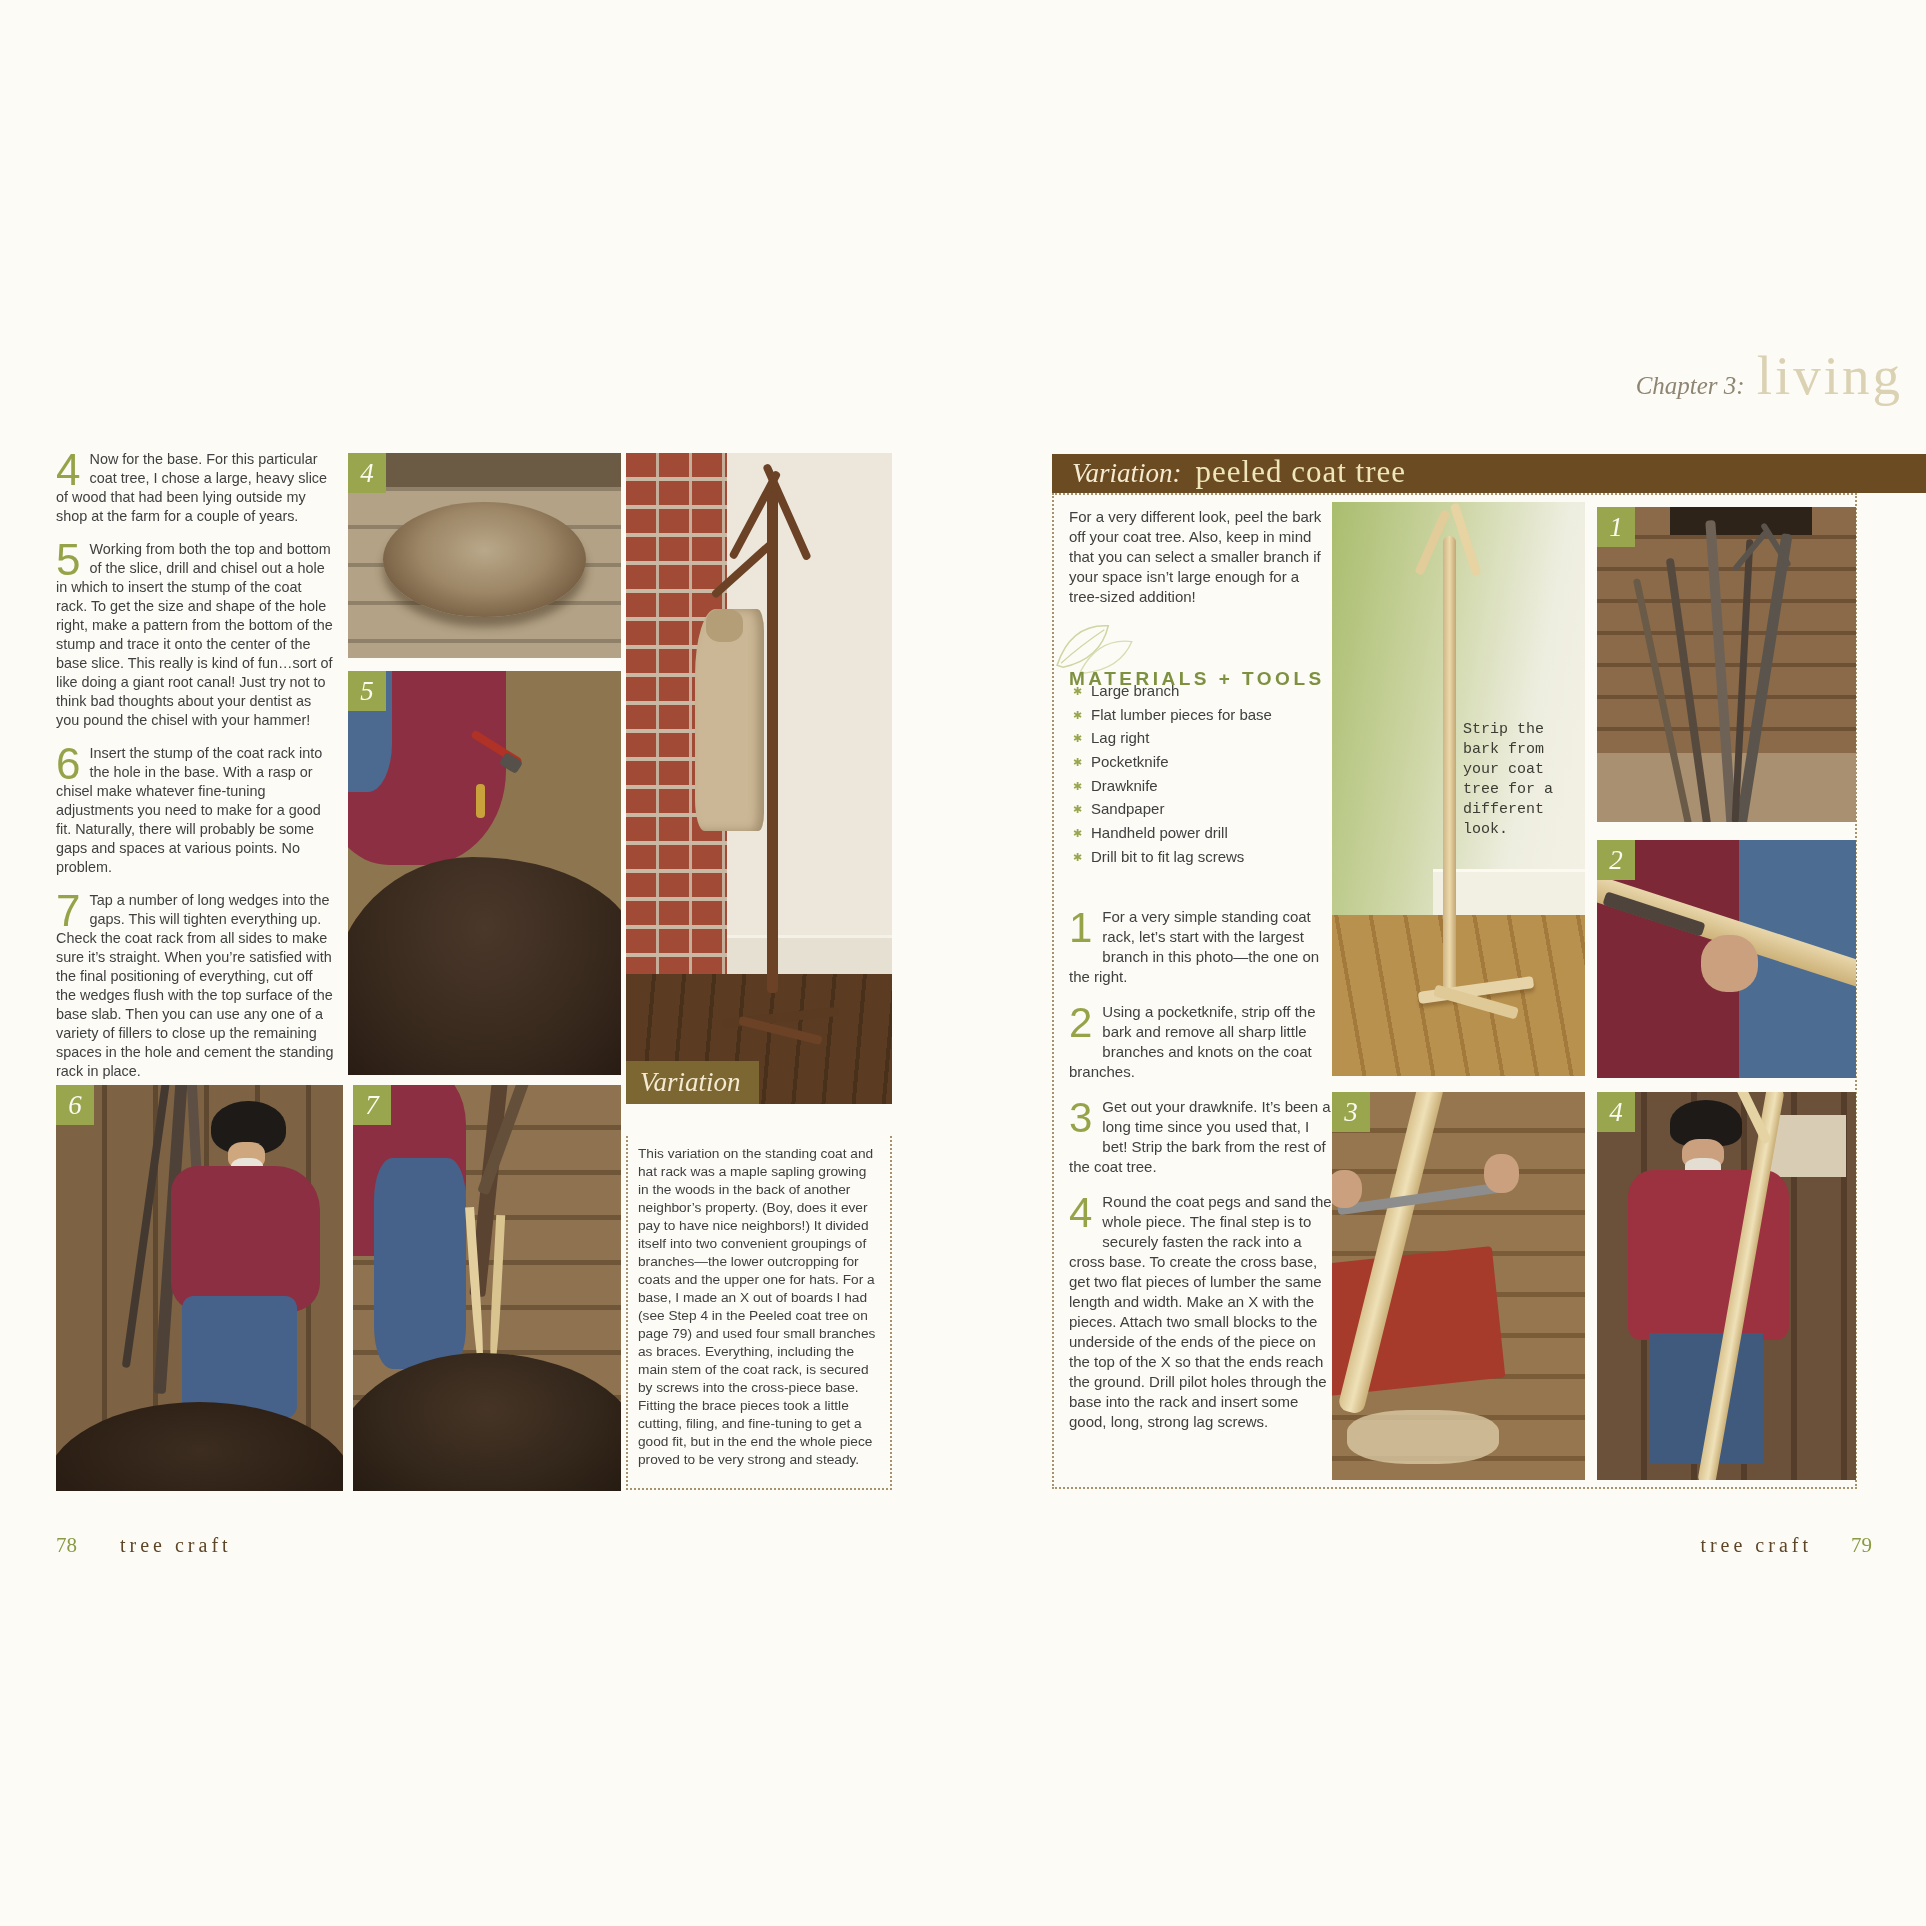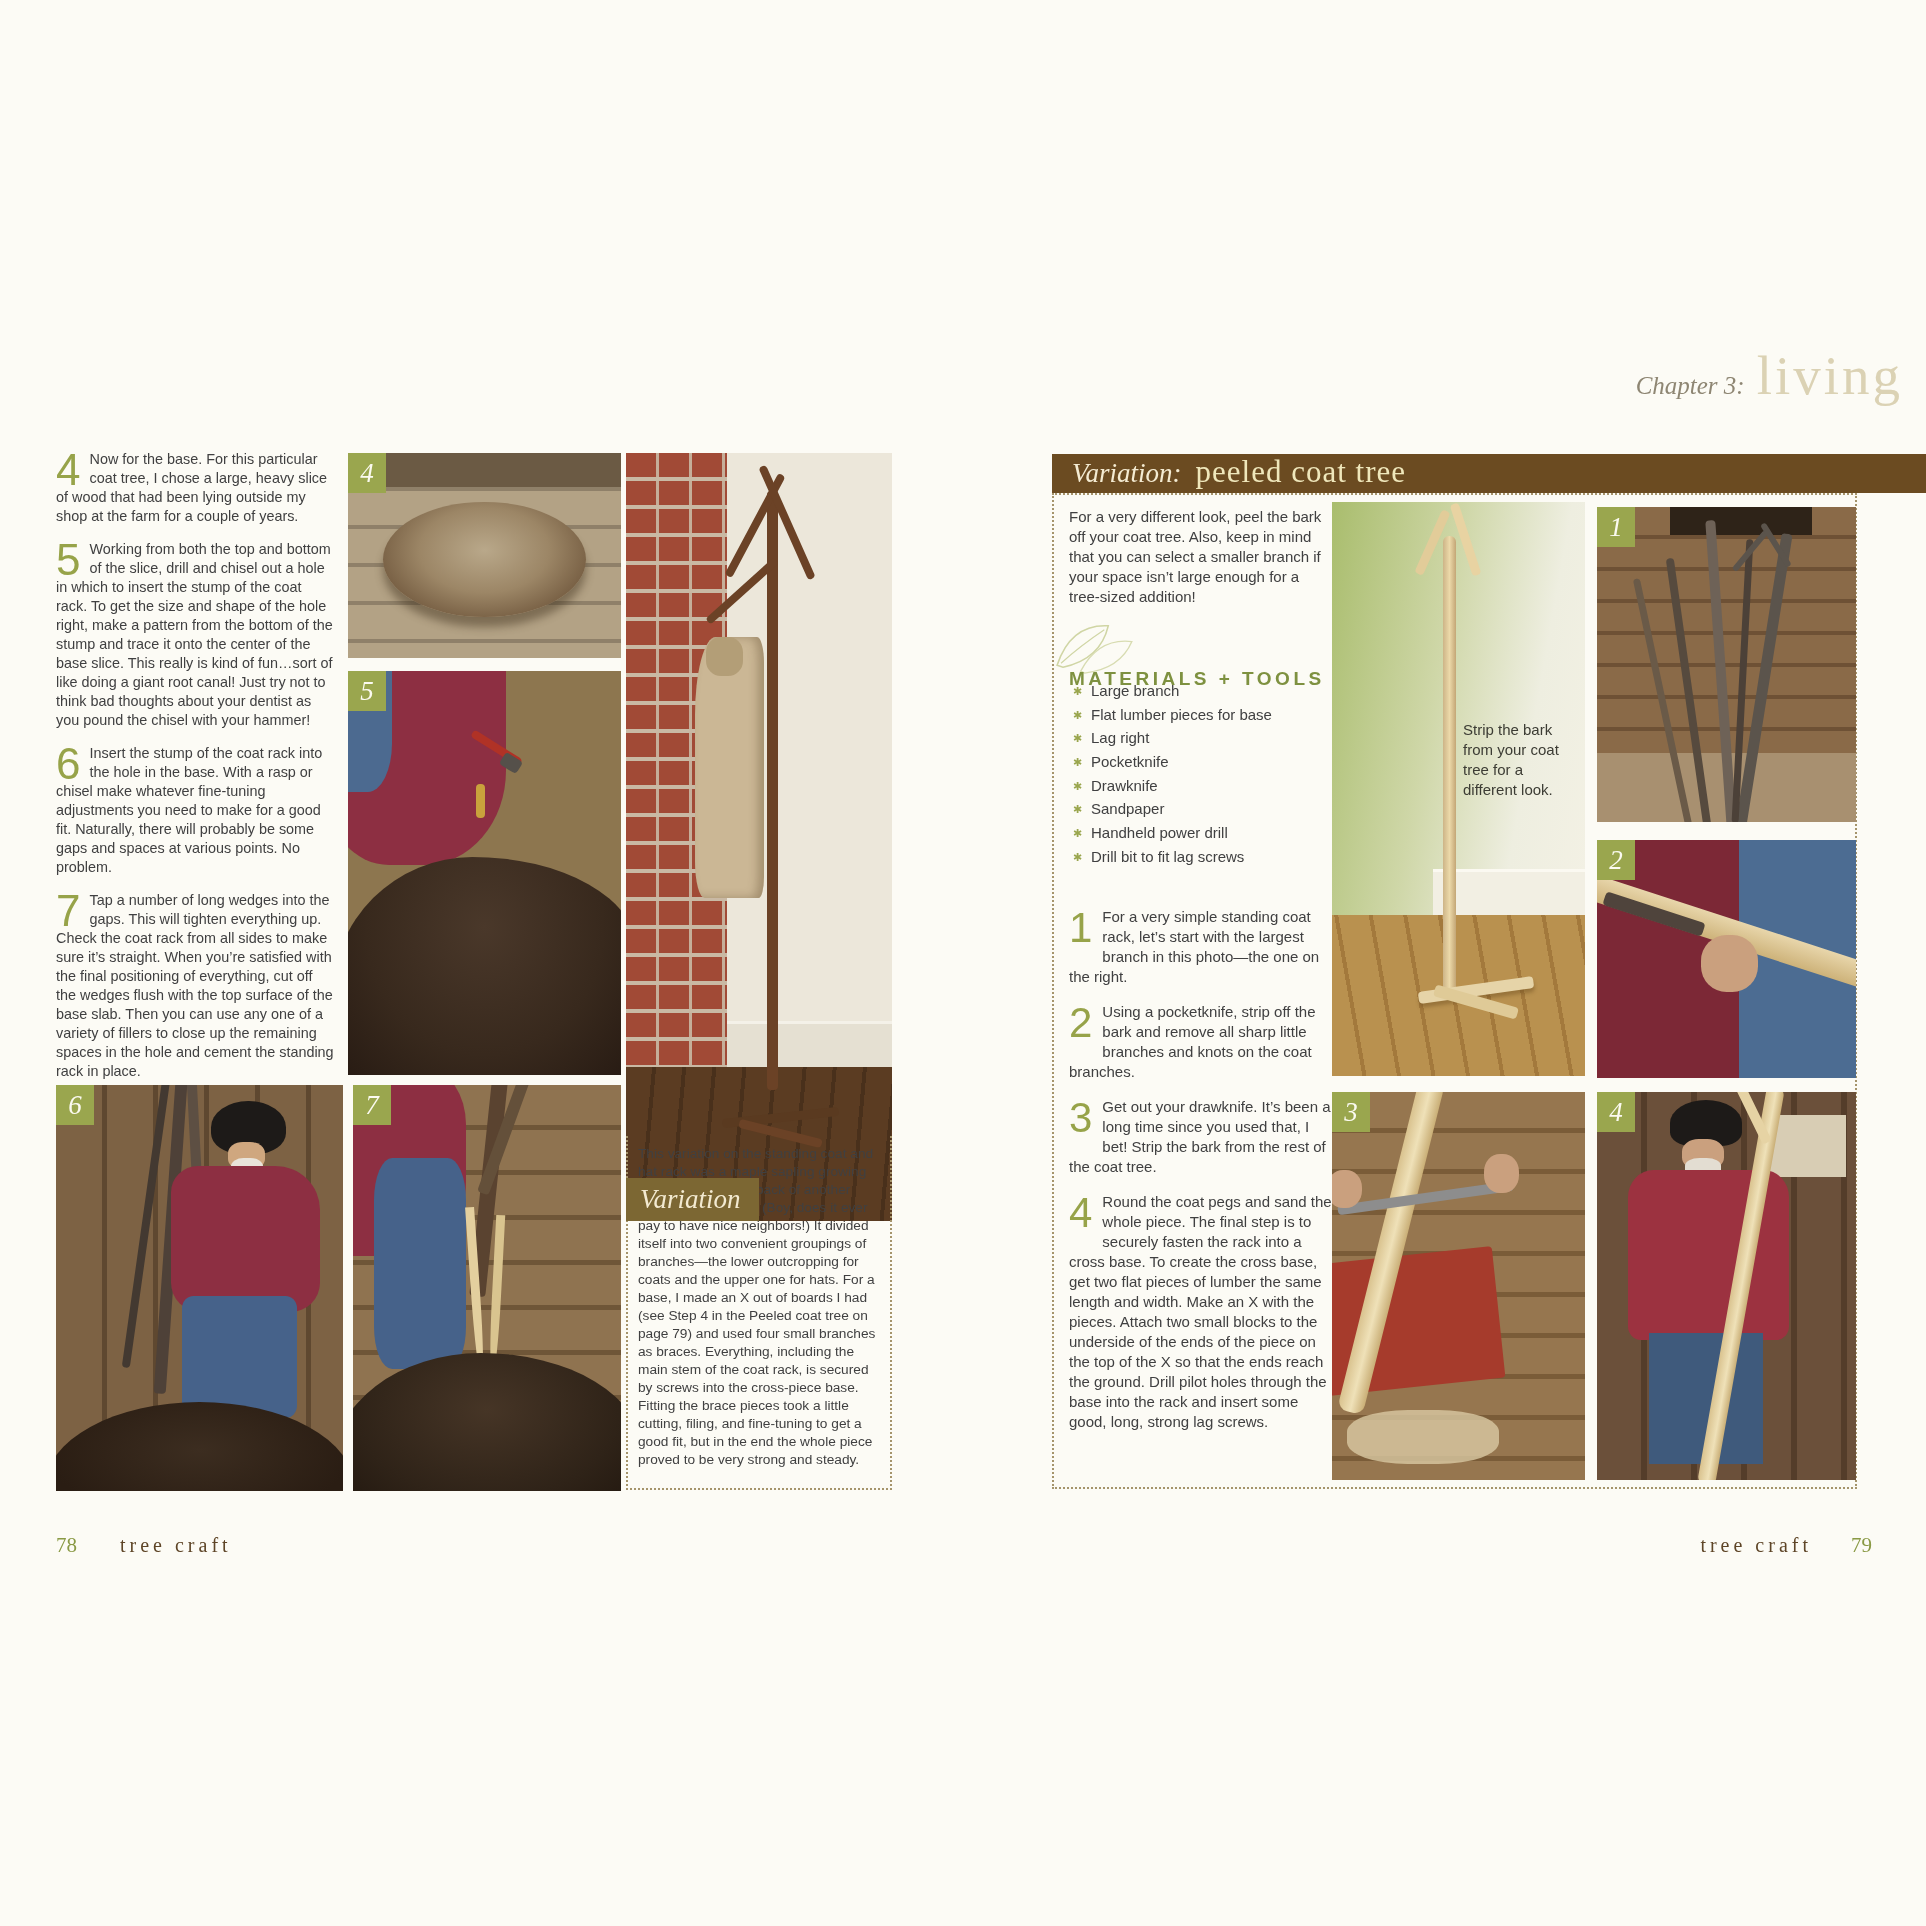--- a/index.html
+++ b/index.html
@@ -38,21 +38,21 @@
   .intro{position:absolute;left:1069px;top:507px;width:253px;font-size:15px;line-height:20px;color:#404041;}
   .mat-head{position:absolute;left:1069px;top:642px;font-size:19px;font-weight:bold;color:#7e9140;
         letter-spacing:3.5px;z-index:2;margin-top:26px;}
   .leaf-art{position:absolute;left:1051px;top:616px;z-index:1;opacity:.65;}
   .mat-list{position:absolute;left:1071px;top:683px;width:259px;list-style:none;margin:0;padding:0;
         font-size:15px;color:#404041;}
   .mat-list li{position:relative;padding-left:20px;margin-bottom:8.4px;line-height:15.3px;}
   .mat-list li .bullet{position:absolute;left:2px;top:1px;color:#9aa64e;font-size:11px;}
 
   .photo-caption{position:absolute;left:131px;top:218px;width:113px;font-size:15px;line-height:20px;
-        color:#3c3c34;z-index:4;}
+        color:#3c3c34;z-index:4;font-family:Liberation Mono, monospace;}
 
   
   .chapter{position:absolute;right:24px;top:356px;display:flex;align-items:baseline;}
   .chapter-script{font-family:"Liberation Serif",serif;font-style:italic;font-size:25px;color:#8e8673;margin-right:12px;}
   .chapter-word{font-family:"Liberation Serif",serif;font-size:55px;color:#dbd2b4;letter-spacing:3px;line-height:40px;}
   .footer{position:absolute;top:1533px;font-family:"Liberation Serif",serif;font-size:20px;}
   .footer .pnum{color:#8a9a45;font-size:21px;}
   .footer .btitle{color:#5e4527;letter-spacing:4px;}
   .footer-left{left:56px;}
   .footer-left .btitle{margin-left:38px;}
@@ -126,21 +126,21 @@
     <div class="decor" style="left:8%;top:18%;width:34%;height:52%;background:#46628a;border-radius:20%;"></div>
     <div class="decor bar" style="left:48%;top:-8%;width:16px;height:60%;background:#5a4330;transform:rotate(6deg);"></div>
     <div class="decor bar" style="left:56%;top:-10%;width:12px;height:38%;background:#64503a;transform:rotate(20deg);"></div>
     <div class="decor bar" style="left:44%;top:30%;width:9px;height:42%;background:#e3cf9e;transform:rotate(-4deg);border-radius:0 0 60% 60%;"></div>
     <div class="decor bar" style="left:52%;top:32%;width:9px;height:40%;background:#d9c48f;transform:rotate(3deg);border-radius:0 0 60% 60%;"></div>
     <div class="decor" style="left:-8%;top:66%;width:116%;height:40%;border-radius:48% 52% 0 0/70% 60% 0 0;
          background:radial-gradient(ellipse at 50% 35%,#463526 0%,#2f2318 60%,#1f150d 100%);"></div>
     <div class="badge">7</div>
   </div>
 
-  <div class="photo" style="left:626px;top:453px;width:266px;height:768px;background:#ece7da;">
+  <div class="photo" style="left:626px;top:453px;width:266px;height:651px;background:#ece7da;">
     <div class="decor" style="left:0;top:0;width:38%;height:100%;
          background:repeating-linear-gradient(180deg,#a14a36 0 24px,#c9b9a4 24px 28px);"></div>
     <div class="decor" style="left:0;top:0;width:38%;height:100%;
          background:repeating-linear-gradient(90deg,transparent 0 30px,rgba(201,185,164,.9) 30px 33px);"></div>
     <div class="decor" style="left:38%;top:74%;width:62%;height:6%;background:#e5e0d2;border-top:3px solid #f4f1e8;"></div>
     <div class="decor" style="left:0;top:80%;width:100%;height:20%;background:repeating-linear-gradient(95deg,#5b3c22 0 26px,#49301b 26px 30px);"></div>
     <div class="decor bar" style="left:53%;top:5%;width:11px;height:78%;background:#6b4226;"></div>
     <div class="decor bar" style="left:47%;top:2%;width:8px;height:15%;background:#6b4226;transform:rotate(28deg);"></div>
     <div class="decor bar" style="left:59%;top:1%;width:8px;height:16%;background:#6b4226;transform:rotate(-24deg);"></div>
     <div class="decor bar" style="left:42%;top:12%;width:8px;height:12%;background:#6b4226;transform:rotate(48deg);"></div>

